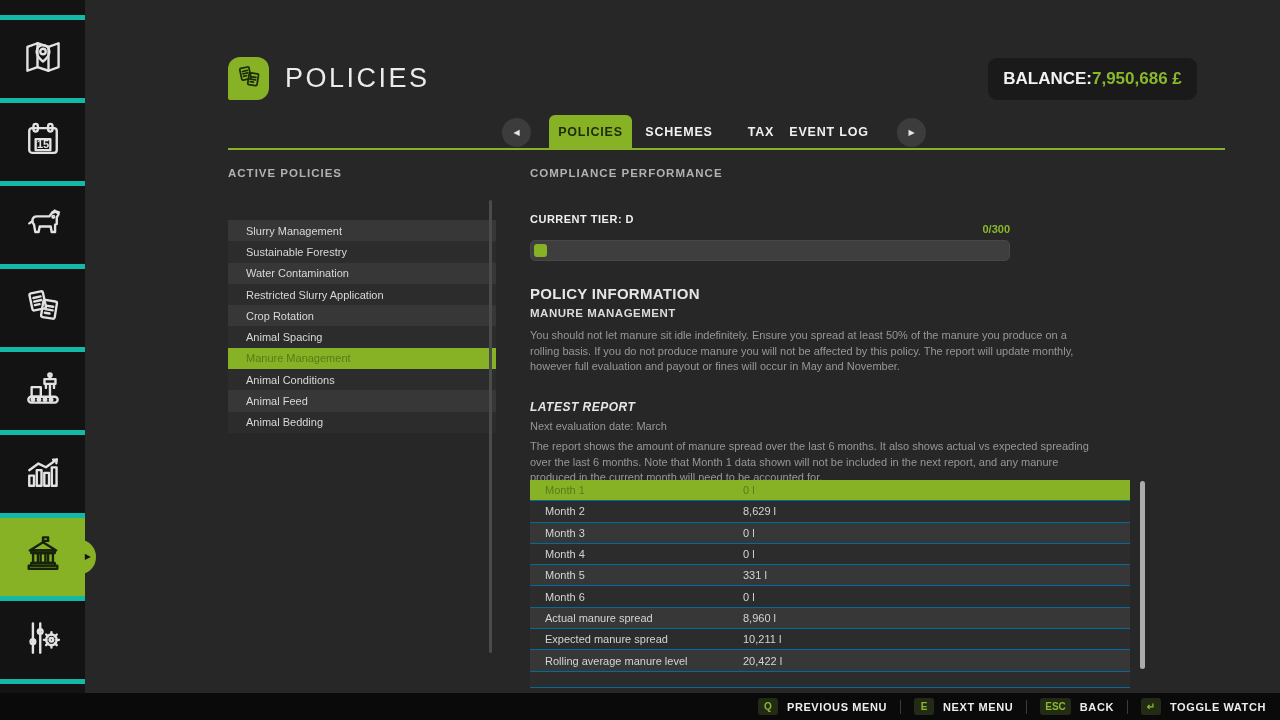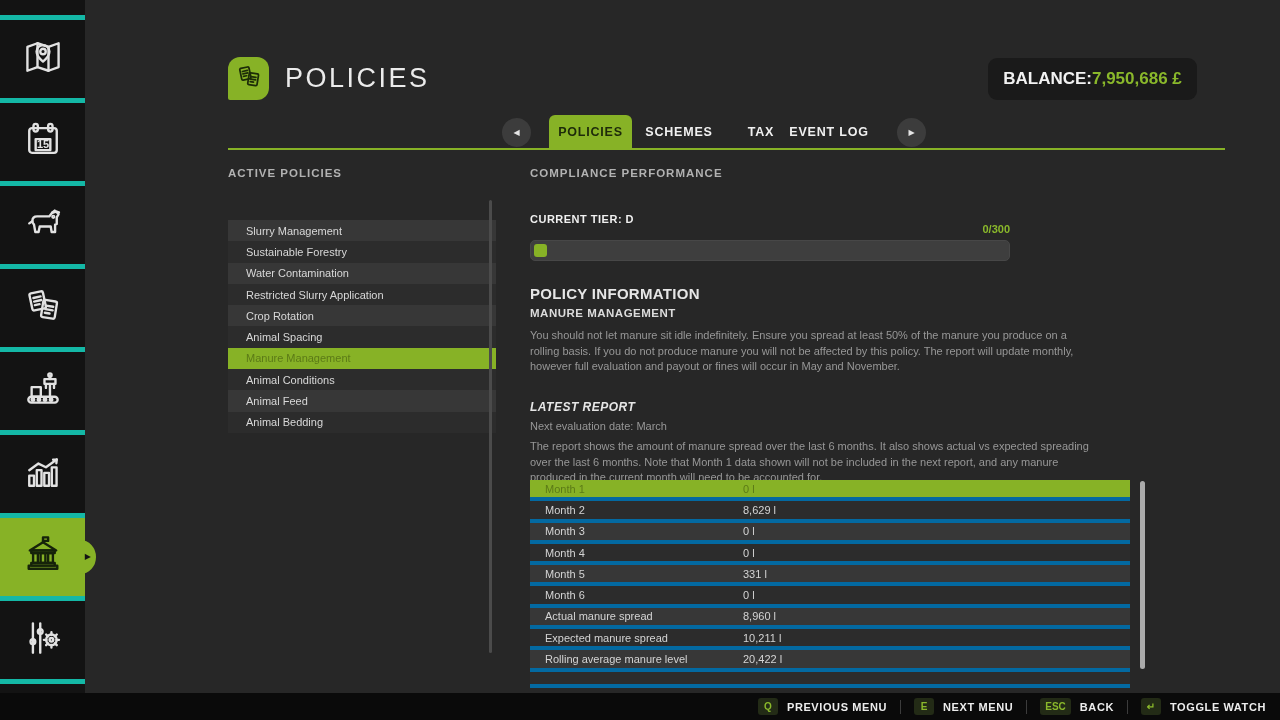--- a/index.html
+++ b/index.html
@@ -77,21 +77,21 @@
     font-weight:bold; letter-spacing:.3px; }
   .pi-name { position:absolute; left:530px; top:307px; color:#dcdcdc; font-size:11.5px;
     font-weight:bold; letter-spacing:.5px; }
 
   .lr-head { position:absolute; left:530px; top:400px; color:#e6e6e6; font-size:12px;
     font-weight:bold; letter-spacing:.5px;font-style:italic; }
 
   
   .rtable { position:absolute; left:530px; top:480px; width:600px; height:208px; overflow:hidden; }
   .trow { height:21.3px; display:flex; align-items:center; font-size:11px; color:#d4d4d4;
-    border-bottom:4px solid #0369a1; cursor:pointer; }
+    border-bottom:1px solid #0369a1; cursor:pointer; }
   .trow .tlabel { padding-left:15px; width:213px; }
   .trow.hl { background:#87b226; color:#5b7a17; }
   .trow.partial { height:16px; }
   .vscroll-table { position:absolute; left:1140px; top:481px; width:5px; height:188px;
     background:#ababab; border-radius:3px; cursor:pointer; }
 
   
   .footer { position:absolute; left:0; top:693px; width:1280px; height:27px; background:#0a0a0a;
     display:flex; align-items:center; justify-content:flex-end; padding-right:14px; gap:13px; }
   .hint { display:flex; align-items:center; gap:9px; cursor:pointer; }

